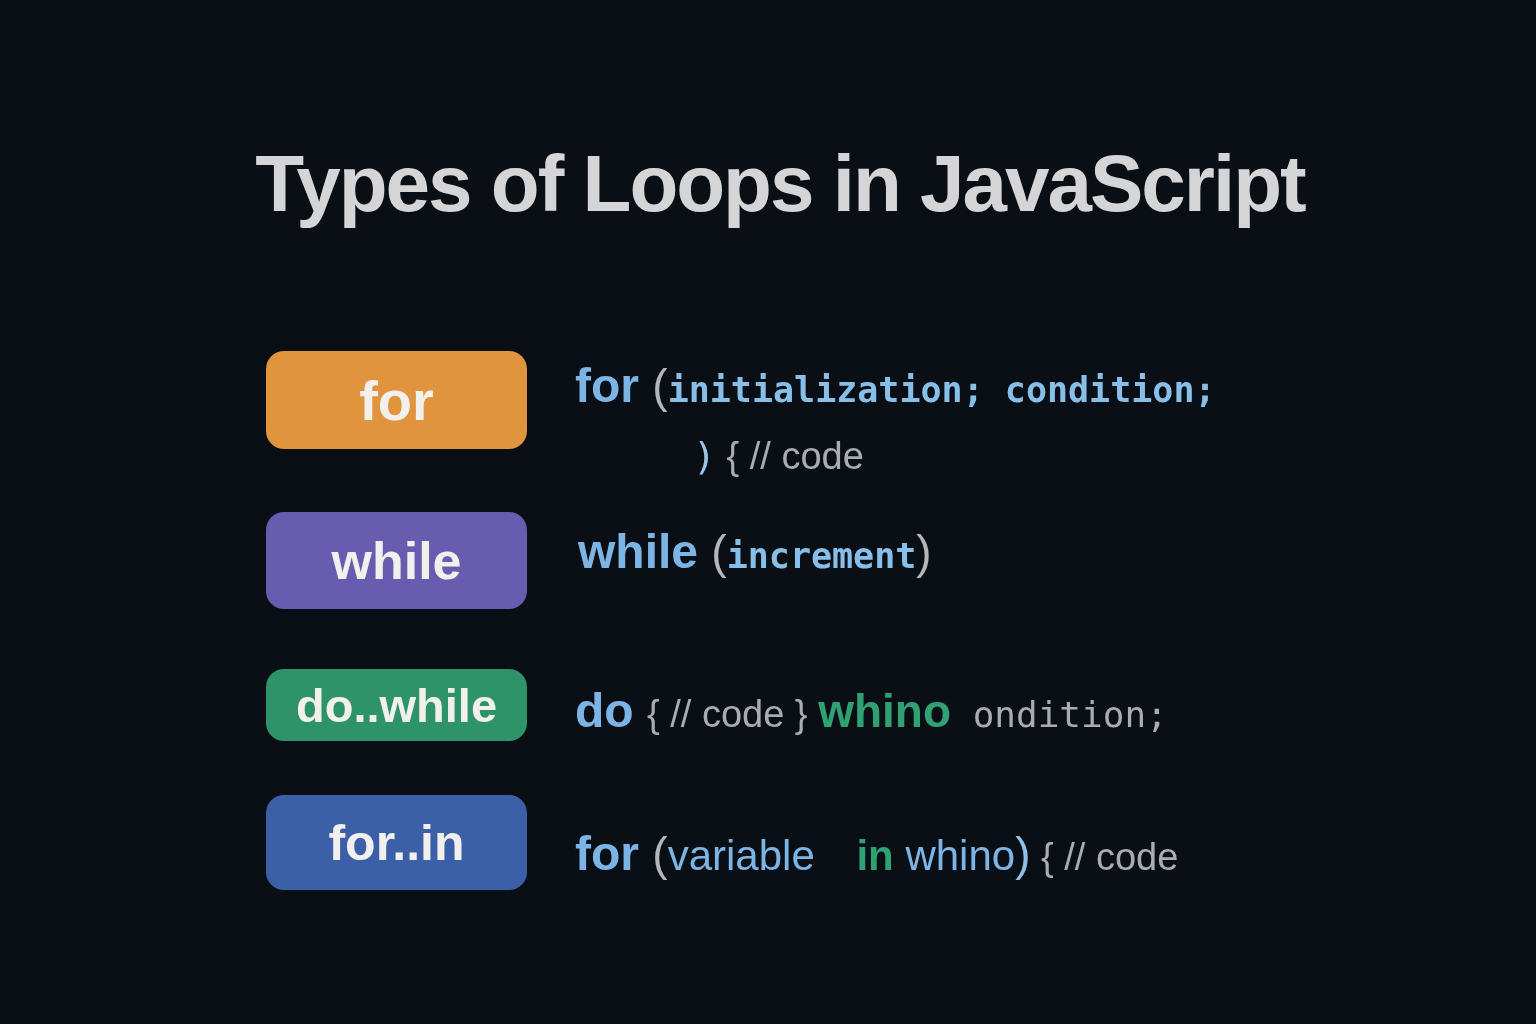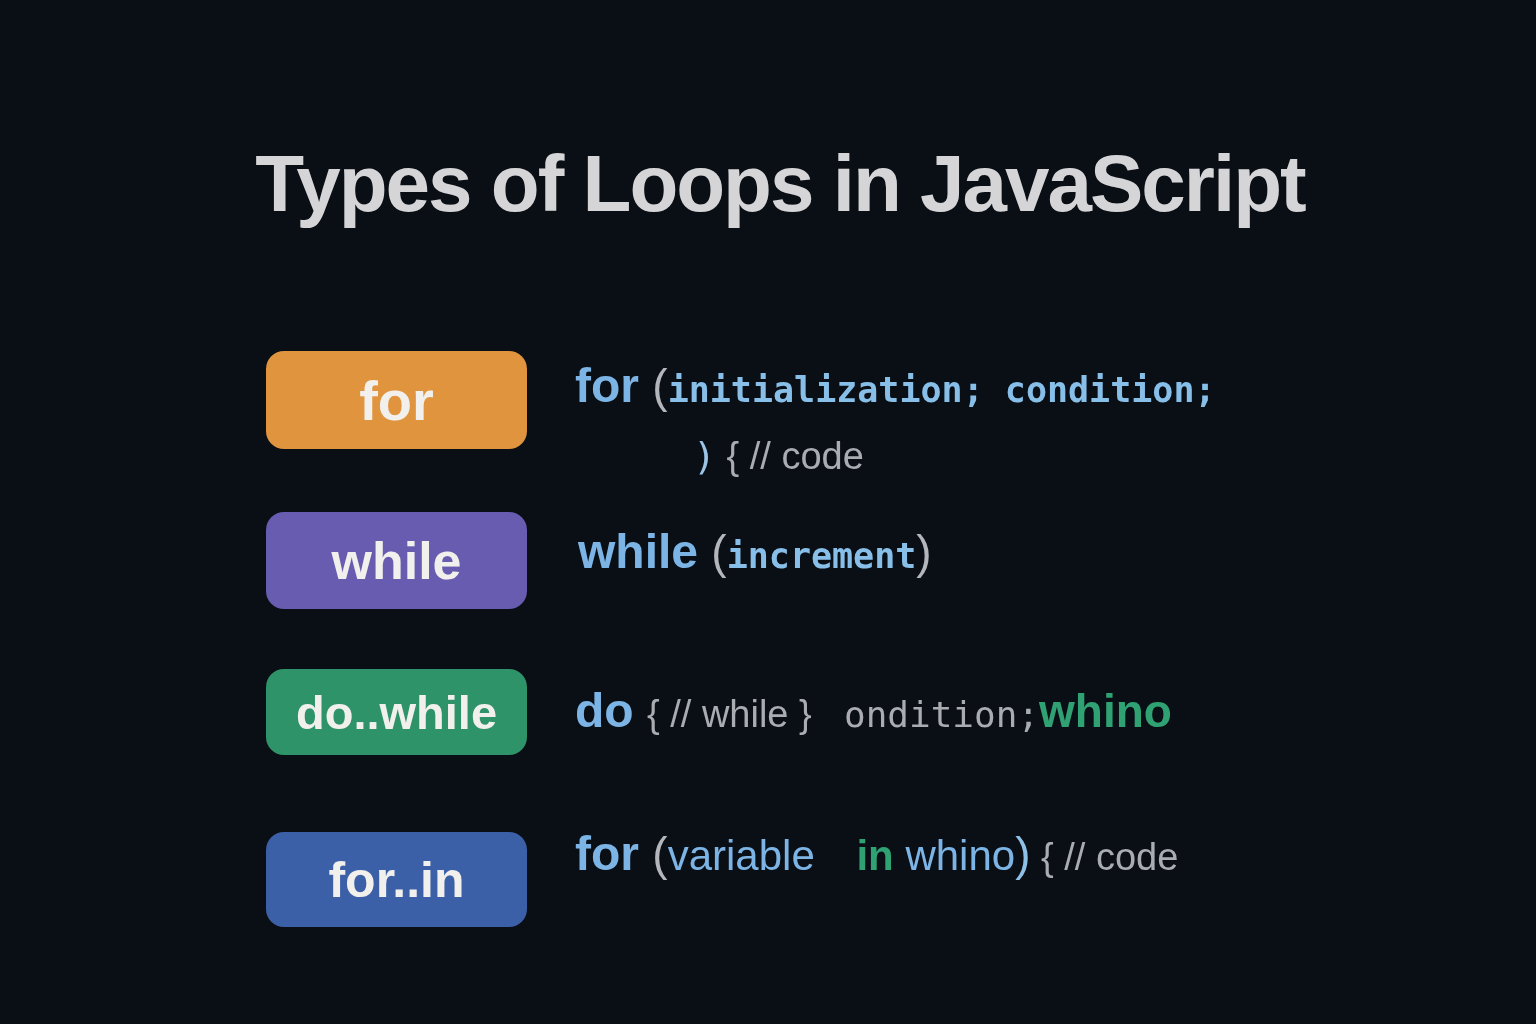--- a/index.html
+++ b/index.html
@@ -35,22 +35,22 @@
     border-radius: 18px;
     display: flex;
     align-items: center;
     justify-content: center;
     color: var(--badge_text, #f2f0ed);
     font-family: "Liberation Sans", sans-serif;
     font-weight: 600;
   }
   .badge-for     { top: 351px; height: 98px; font-size: 56px; }
   .badge-while   { top: 512px; height: 97px; font-size: 52px; }
-  .badge-dowhile { top: 669px; height: 86px; font-size: 47px; }
-  .badge-forin   { top: 832px; height: 95px; font-size: 50px; }
+  .badge-dowhile { top: 669px; height: 72px; font-size: 47px; }
+  .badge-forin   { top: 795px; height: 95px; font-size: 50px; }
 
   .code {
     position: absolute;
     display: flex;
     align-items: baseline;
     white-space: pre;
   }
   .line-for-1   { left: 575px; top: 358px; }
   .line-for-2   { left: 693px; top: 434px; }
   .line-while   { left: 578px; top: 524px; }
@@ -134,20 +134,20 @@
   <div class="code line-for-2"><span class="tok c-blue-paren">)</span><span class="tok c-gray"> { </span><span class="tok c-gray">// code</span></div>
 
   <div class="badge badge-while" style="background: rgb(103, 92, 176);">
     <span>while</span>
   </div>
   <div class="code line-while"><span class="tok c-kw">while </span><span class="tok c-paren">(</span><span class="tok c-blue-mono">increment</span><span class="tok c-paren">)</span></div>
 
   <div class="badge badge-dowhile" style="background: rgb(46, 147, 105);">
     <span>do..while</span>
   </div>
-  <div class="code line-dowhile"><span class="tok c-kw">do </span><span class="tok c-gray">{ // while } </span><span class="tok c-gray-mono"> ondition;</span><span class="tok c-green">whino</span></div>
+  <div class="code line-dowhile"><span class="tok c-kw">do </span><span class="tok c-gray">{ // code } </span><span class="tok c-green">whino</span><span class="tok c-gray-mono"> ondition;</span></div>
 
   <div class="badge badge-forin" style="background: rgb(60, 96, 167);">
     <span>for..in</span>
   </div>
   <div class="code line-forin"><span class="tok c-kw">for </span><span class="tok c-paren">(</span><span class="tok c-blue-sans">variable </span><span class="tok c-green-sm">in</span><span class="tok c-blue-sans"> whino</span><span class="tok c-blue-paren-lg">)</span><span class="tok c-gray"> { </span><span class="tok c-gray">// code</span></div>
 
 </div>
 
 </body></html>

